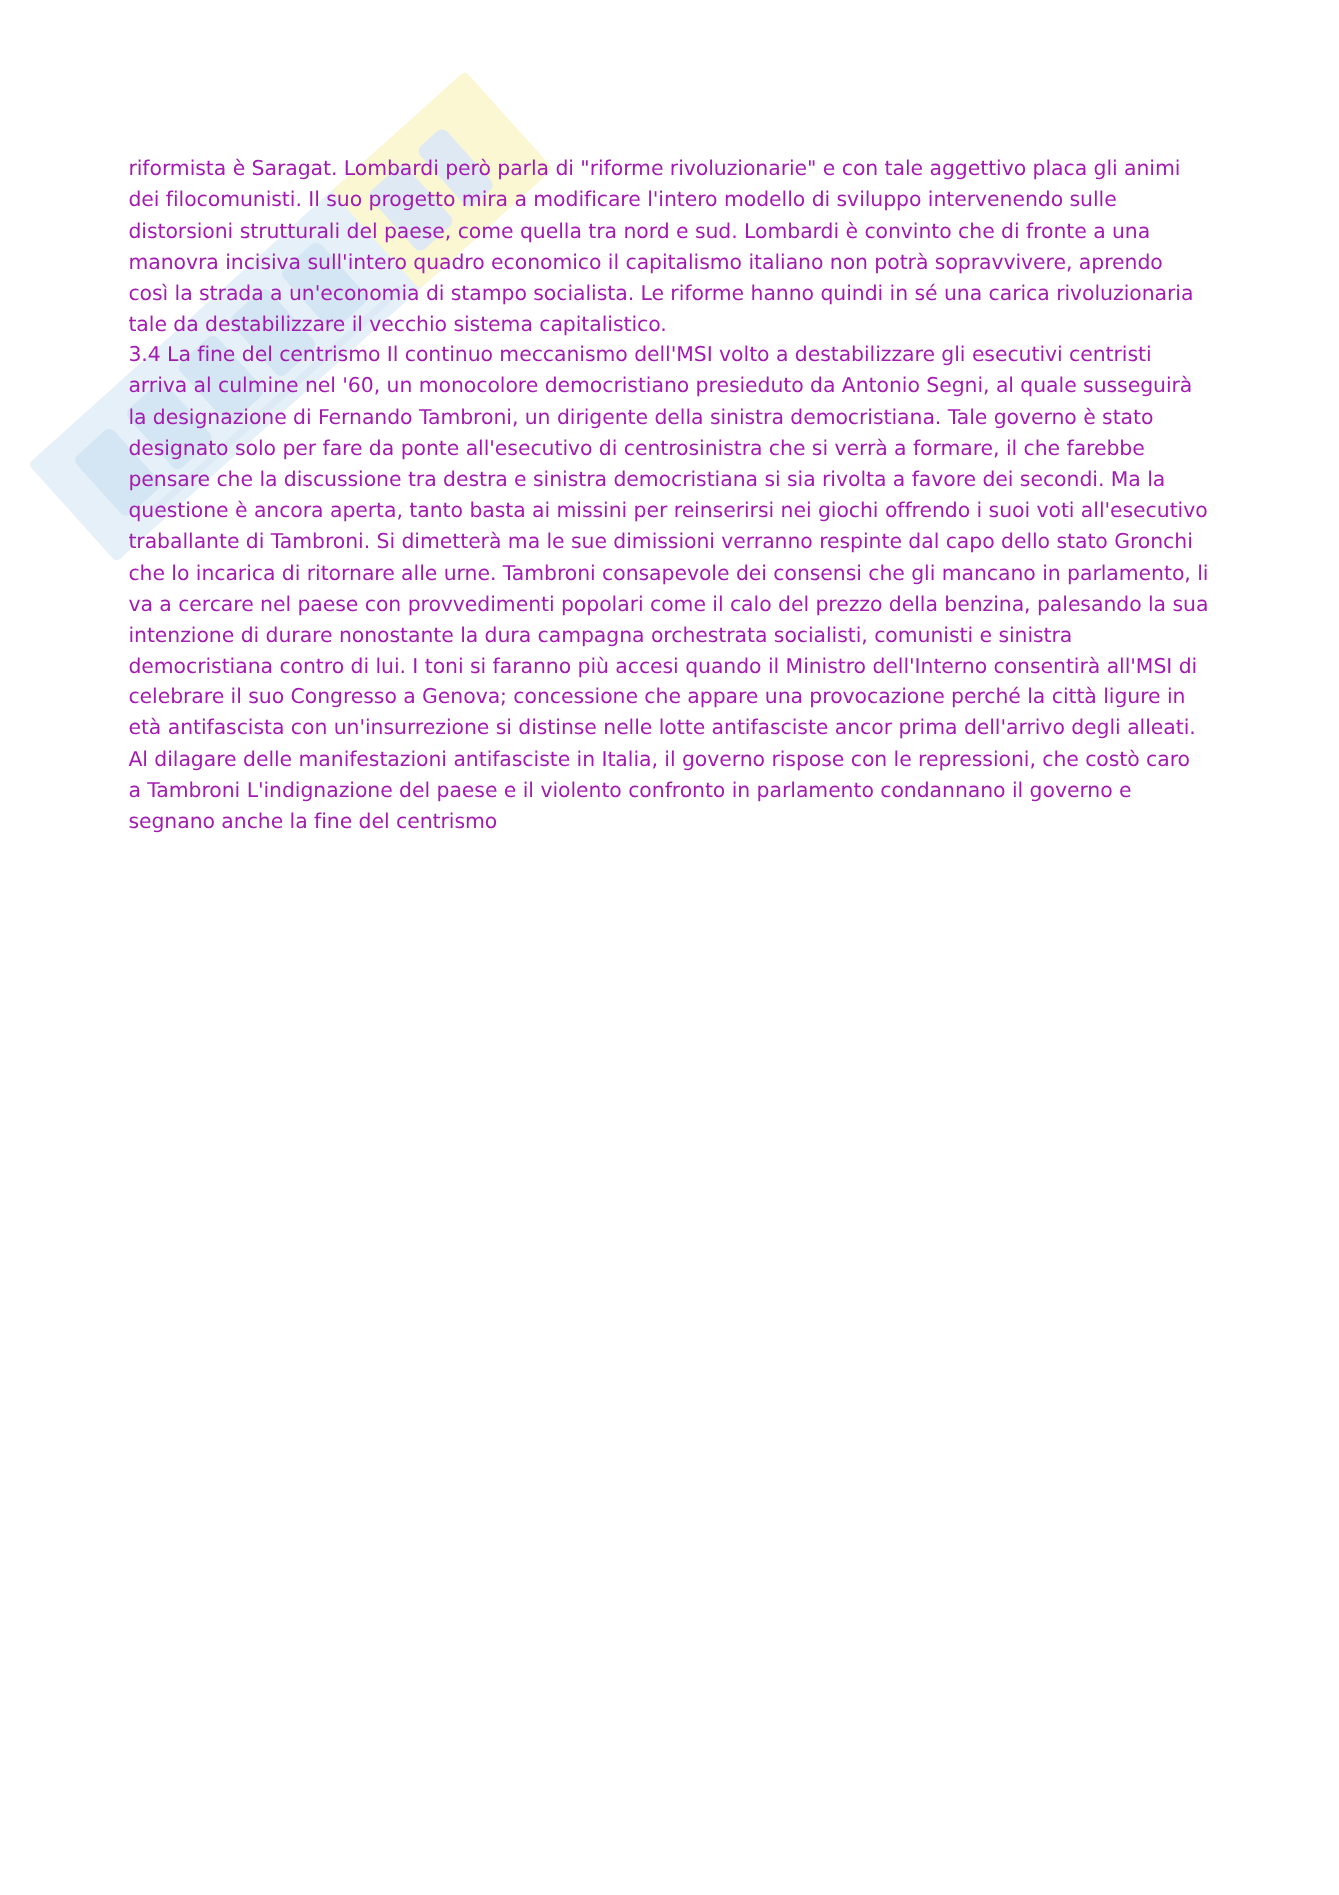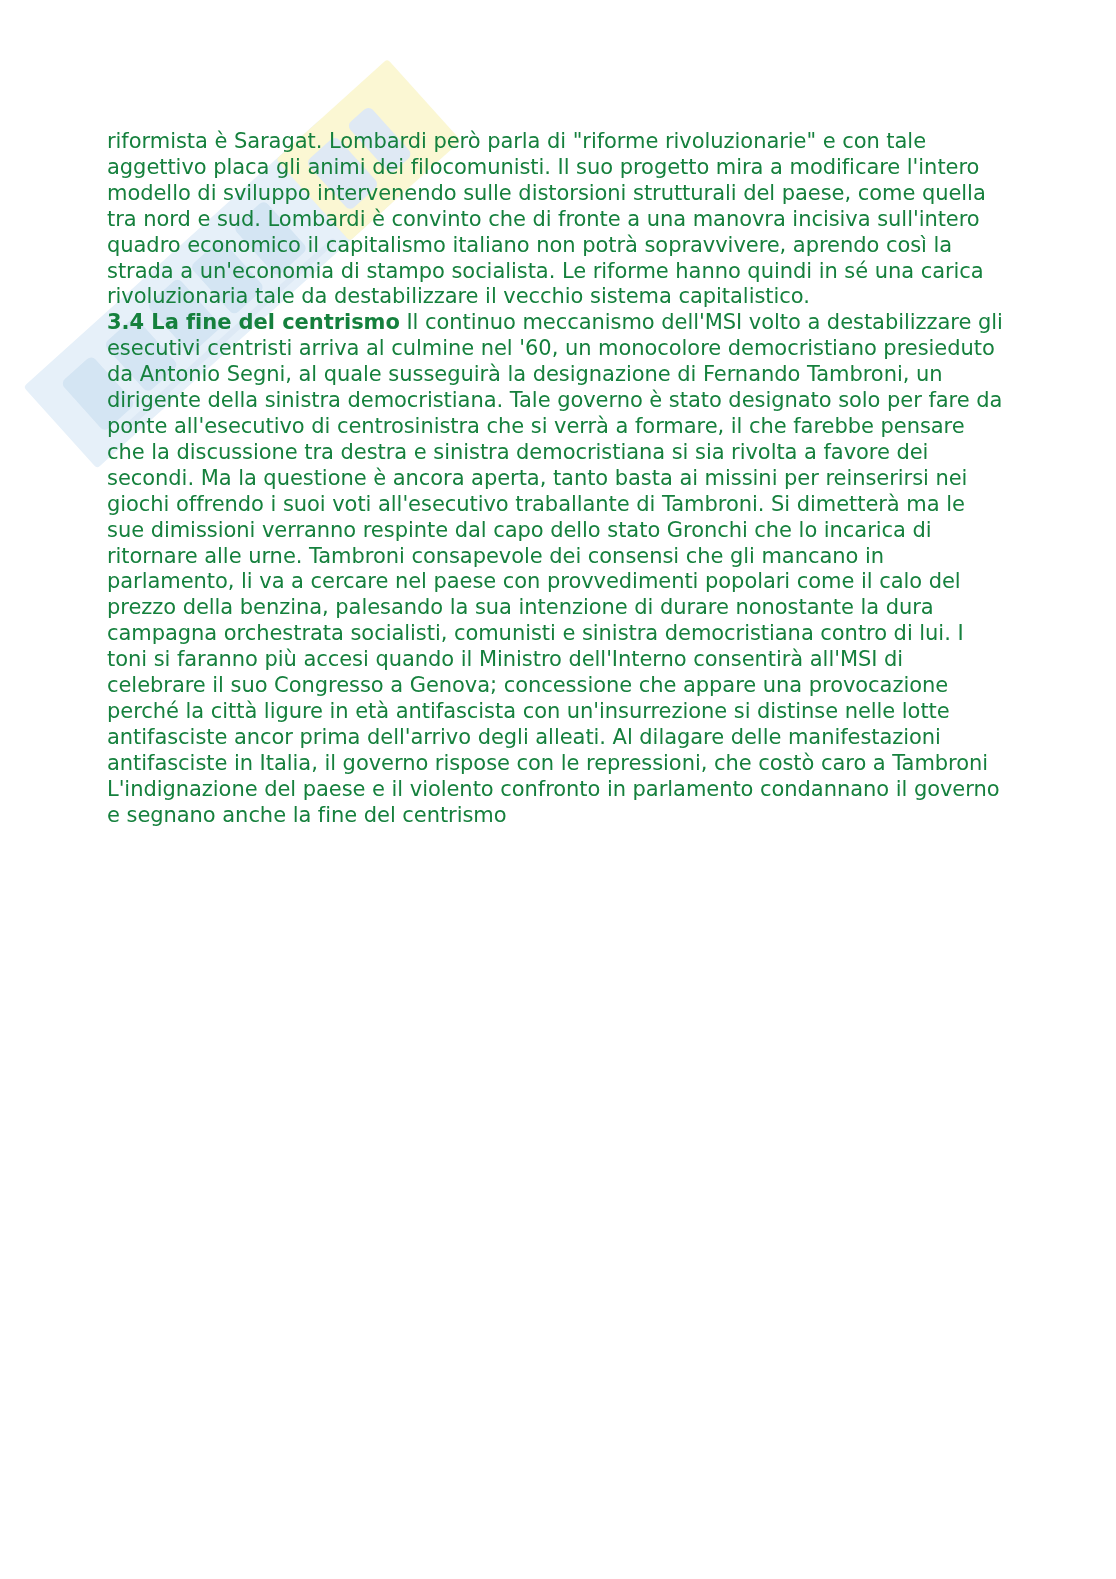--- a/index.html
+++ b/index.html
@@ -22,30 +22,30 @@
       pointer-events: none;
       z-index: 0;
     }
     .page-content {
       position: absolute;
       left: 107px;
       top: 129px;
       width: 900px;
       z-index: 1;
       font-family: "DejaVu Sans", sans-serif;
-      font-size: 21px;
+      font-size: 17px;
       line-height: 25.9px;
-      color: #15803d;
+      color: #a21caf;
       letter-spacing: -0.05px;
     }
     .paragraph {
       margin: 0;
     }
     .section-heading {
-      font-weight: bold;
+      font-weight: normal;
       margin-top: 16px;
     }
   </style>
 </head>
 <body>
 
 <svg class="watermark" viewBox="0 0 520 480" xmlns="http://www.w3.org/2000/svg">
   <g transform="rotate(-42 250 250)">
 
     <rect x="-10" y="200" width="400" height="110" rx="4" fill="#e6f0f9"></rect>

